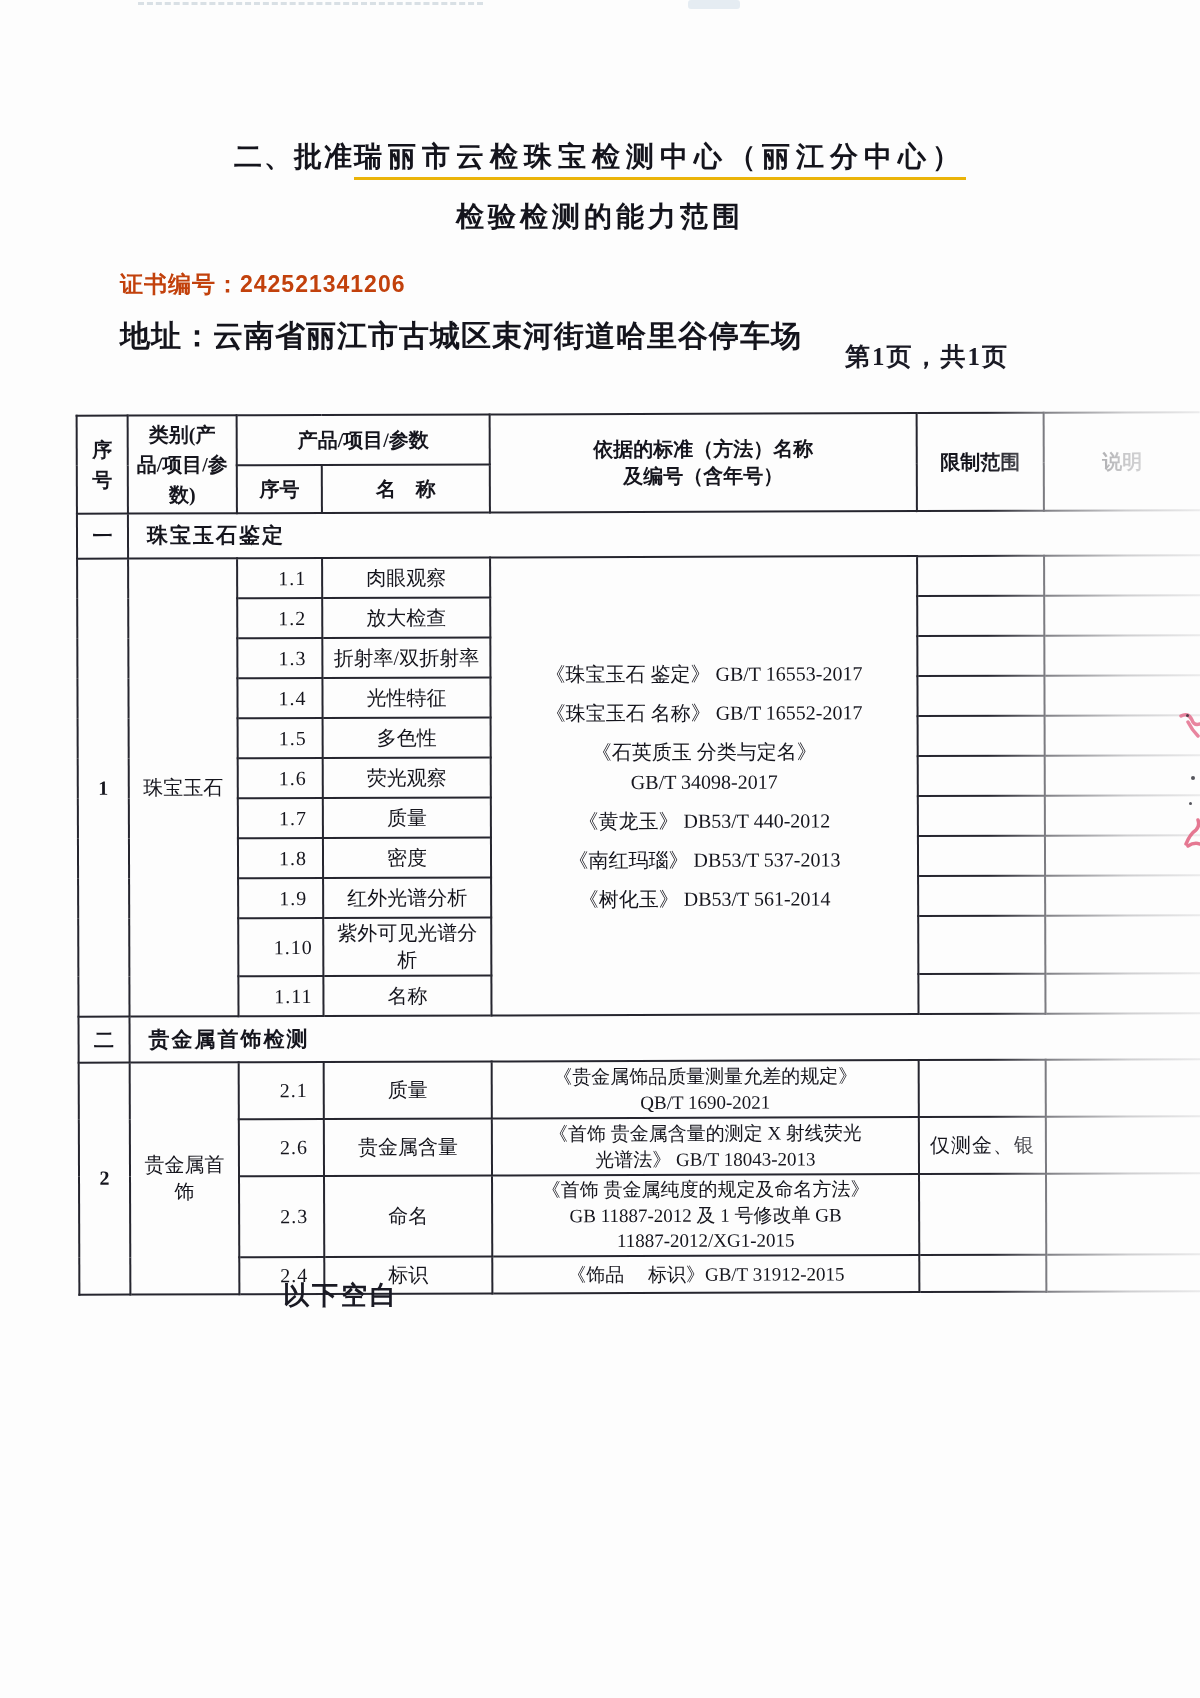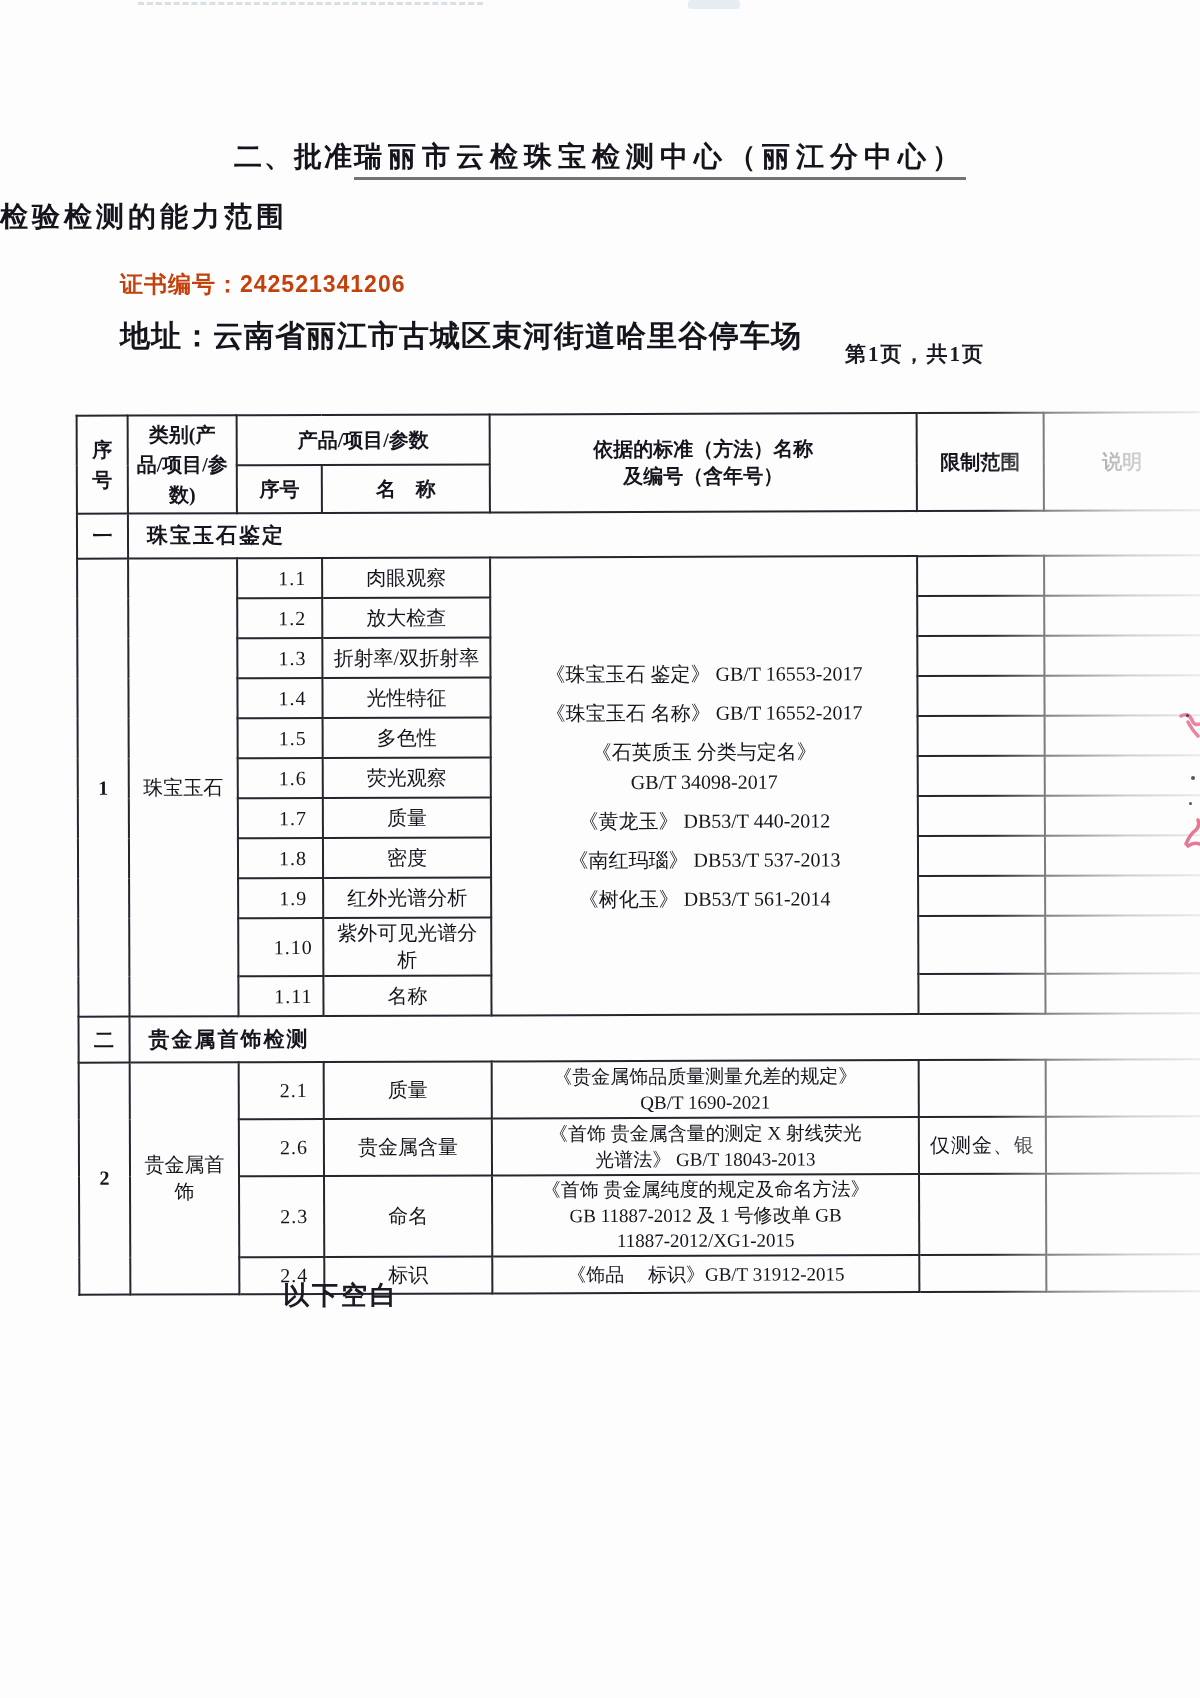--- a/index.html
+++ b/index.html
@@ -10,35 +10,35 @@
     color:#17171f;
   }
   
   .doc-title {
     position:absolute; top:138px; left:0; width:100%; text-align:center;
     font-family:"Liberation Sans","DejaVu Sans",sans-serif;
     font-weight:700; font-size:28px; letter-spacing:2px; color:#14141c;
     white-space:nowrap;
   }
   .doc-title .underlined {
-    border-bottom:3px solid #737373; padding-bottom:5px; letter-spacing:6px;
+    border-bottom:3px solid #eab308; padding-bottom:5px; letter-spacing:6px;
   }
   .doc-subtitle {
-    position:absolute; top:198px; left:0; width:100%; text-align:left;
+    position:absolute; top:198px; left:0; width:100%; text-align:center;
     font-family:"Liberation Sans","DejaVu Sans",sans-serif;
     font-weight:700; font-size:28px; letter-spacing:4px; color:#14141c;
   }
   .cert-line   { position:absolute; left:120px; top:269px;
     font-family:"Liberation Sans","DejaVu Sans",sans-serif;
     font-weight:700; font-size:23px; letter-spacing:1px; color:#c2410c; }
   .addr-line   { position:absolute; left:120px; top:316px;
     font-family:"Liberation Sans","DejaVu Sans",sans-serif;
     font-weight:700; font-size:30px; letter-spacing:1px; color:#14141c; }
   .page-indicator { position:absolute; left:845px; top:340px;
-    font-size:21px; font-weight:600; letter-spacing:2px; color:#1a1a24; }
+    font-size:25px; font-weight:600; letter-spacing:2px; color:#1a1a24; }
 
   
   .table-wrap { position:absolute; left:77px; top:413px; width:1123px;
     transform:rotate(-0.18deg); }
   table.cap { border-collapse:collapse; table-layout:fixed; width:1123px; }
   td {
     border:2px solid #26262f; text-align:center; vertical-align:middle;
     font-size:20px; padding:1px 4px; color:#15151d; line-height:1.35;
     overflow:hidden;
   }

